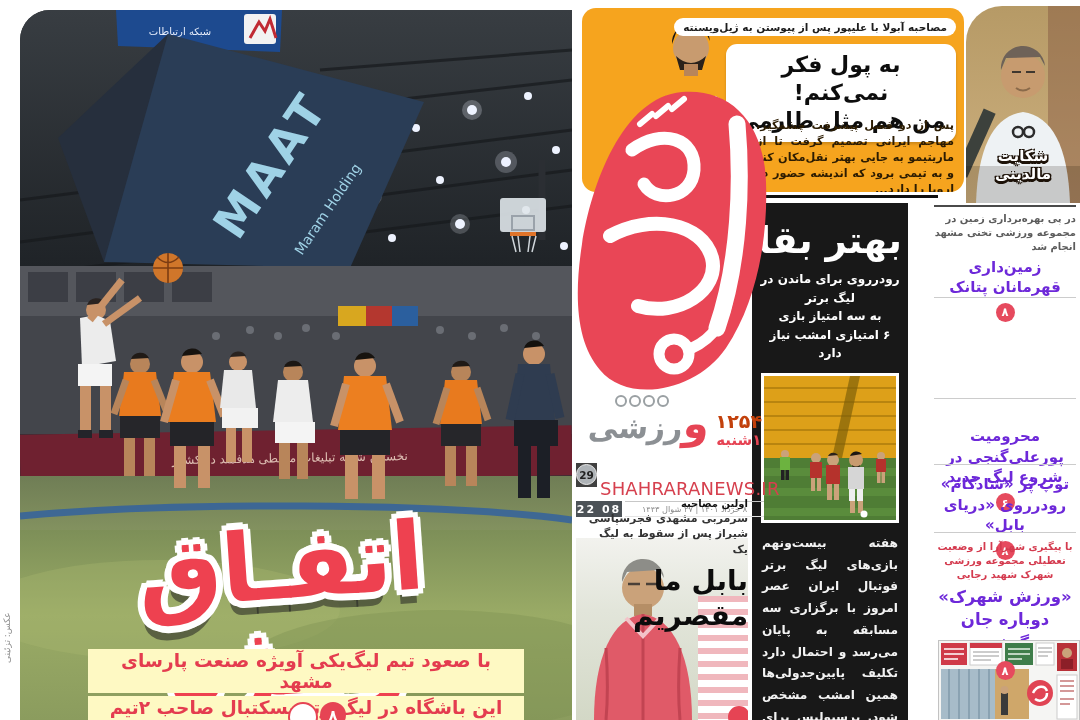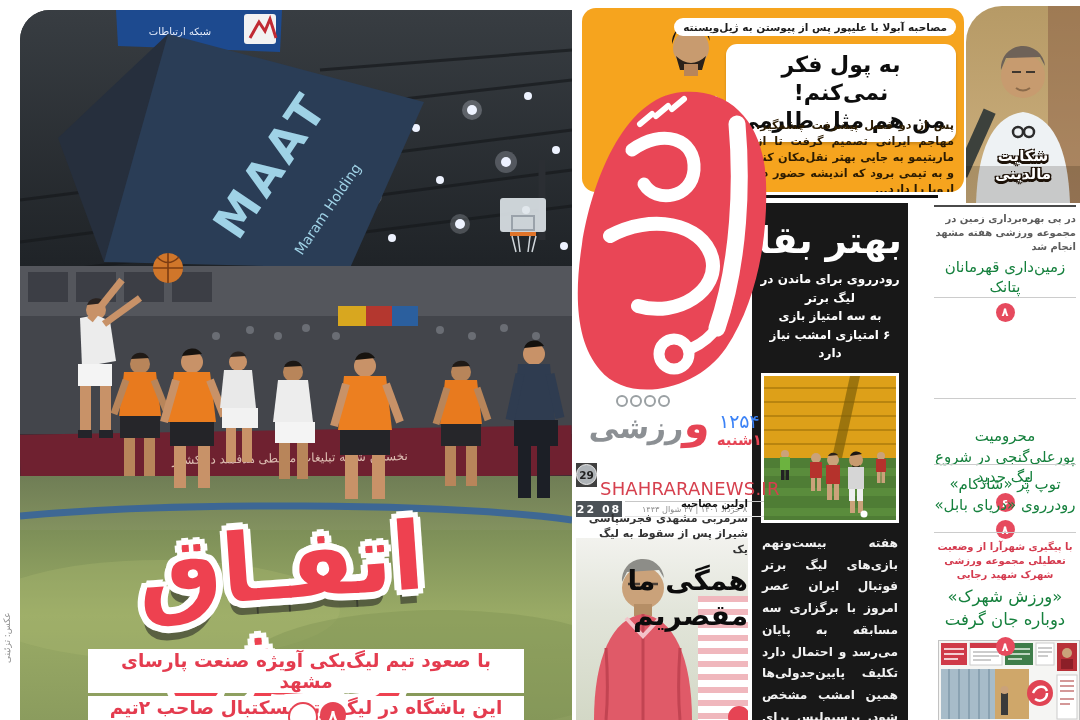--- a/index.html
+++ b/index.html
@@ -13,21 +13,21 @@
               overflow:hidden;background:#2e3236;}
   .credit{left:2px;top:578px;width:14px;height:120px;font-size:9px;color:#8f8f8f;
           writing-mode:vertical-rl;transform:rotate(180deg);text-align:center;}
   .lead-headline-wrap{left:26px;top:518px;width:516px;transform:rotate(-4deg);
                       text-align:center;z-index:6;}
   .lead-headline{font-size:94px;font-weight:900;color:#ee4150;line-height:1.02;margin:0;
       text-shadow:-5px -5px 0 #fff,5px -5px 0 #fff,-5px 5px 0 #fff,5px 5px 0 #fff,
                   -7px 0 0 #fff,7px 0 0 #fff,0 -7px 0 #fff,0 7px 0 #fff,
                   -2px 14px 0 rgba(35,35,35,.55);}
   .lead-subs{left:88px;top:646px;width:436px;text-align:center;z-index:7;}
-  .lead-subs span{display:inline-block;background:#ffffff;color:#e43c4f;font-weight:bold;
+  .lead-subs span{display:inline-block;background:#fef9c3;color:#e43c4f;font-weight:bold;
                   font-size:18.5px;padding:1px 10px;margin-top:3px;}
   .lead-badges{left:288px;top:700px;z-index:8;display:flex;gap:2px;}
   .ring{width:26px;height:26px;border-radius:50%;background:#fff;border:2px solid #e64454;}
   .fullc{width:26px;height:26px;border-radius:50%;background:#e64454;color:#fff;
          display:flex;align-items:center;justify-content:center;font-weight:bold;font-size:14px;}
 
   
   .orange-box{left:582px;top:8px;width:382px;height:184px;background:#f6a41e;
               border-radius:14px;overflow:hidden;}
   .kicker-strip{position:absolute;right:8px;top:10px;background:#fff;border-radius:9px;
@@ -39,21 +39,21 @@
            color:#2c1c02;text-align:justify;line-height:1.42;}
   .circle-badge-white{position:absolute;left:146px;bottom:3px;width:25px;height:25px;
            border-radius:50%;background:#fff;color:#1a1a1a;display:flex;align-items:center;
            justify-content:center;font-weight:bold;font-size:13px;box-shadow:0 1px 2px rgba(0,0,0,.25);}
 
   
   .logo-block{left:574px;top:86px;width:196px;height:312px;z-index:5;}
   .vz-row{left:576px;top:396px;width:186px;height:52px;z-index:5;display:flex;direction:rtl;
           align-items:flex-end;gap:6px;}
   .numcol{text-align:center;line-height:1.1;}
-  .issue{color:#3b82f6;font-weight:400;font-size:19px;}
+  .issue{color:#c2410c;font-weight:700;font-size:19px;}
   .weekday{color:#e64454;font-weight:900;font-size:15px;}
   .markcol{position:relative;flex:1;height:52px;}
   .dots{position:absolute;right:34px;top:-4px;white-space:nowrap;}
   .dot{display:inline-block;width:8px;height:8px;border:2.5px solid #9aa0a3;border-radius:50%;
        margin:0 1px;}
   .dot.gap{margin-right:7px;}
   .vz-mark{position:absolute;right:0;bottom:0;white-space:nowrap;transform:skewX(-6deg);}
   .vz-v{color:#e64454;font-weight:900;font-size:42px;}
   .vz-rest{color:#8c9094;font-weight:900;font-size:30px;letter-spacing:1px;}
   .site-rows{left:576px;top:450px;width:188px;z-index:5;}
@@ -94,21 +94,21 @@
 
   
   .maldini{left:966px;top:6px;width:114px;height:197px;border-radius:36px 0 0 0;overflow:hidden;}
   .maldini-cap{position:absolute;right:3px;bottom:20px;width:108px;text-align:center;color:#fff;
       font-weight:900;font-size:15px;
       text-shadow:-1.5px -1.5px 0 #1d1208,1.5px -1.5px 0 #1d1208,-1.5px 1.5px 0 #1d1208,
                   1.5px 1.5px 0 #1d1208,0 2.5px 0 #1d1208;}
   .rail-item{left:934px;width:142px;text-align:center;}
   .r-kick{font-size:10px;font-weight:600;color:#5c5c5c;line-height:1.42;text-align:right;}
   .r-kick.red{color:#d43a4e;text-align:center;font-weight:bold;}
-  .r-title{font-size:15px;font-weight:400;color:#15803d;line-height:1.38;margin-top:2px;}
+  .r-title{font-size:15px;font-weight:700;color:#6d28d9;line-height:1.38;margin-top:2px;}
   .r-title.big{font-size:16.5px;line-height:1.45;}
   .pbadge{width:19px;height:19px;border-radius:50%;background:#e64a5e;color:#fff;
           font-size:11.5px;font-weight:bold;display:flex;align-items:center;justify-content:center;
           margin:5px auto 0;}
   .rrule{left:934px;width:142px;height:0;border-top:1px solid #cccccc;}
   .rrule.dark{border-top:2px solid #4a4a4a;}
   .thumb{left:938px;top:640px;width:140px;height:80px;border:1px solid #c2c2c2;overflow:hidden;
          background:#f5f5f3;z-index:1;}
 </style>
 </head>
@@ -390,21 +390,21 @@
     <div class="site-r2">
       <div class="datebox">22 08</div>
       <div class="datestxt">۸ خرداد ۱۴۰۱ | ۲۷ شوال ۱۴۴۳</div>
     </div>
   </div>
 
   <div class="abs interview rtl">
     <div class="iv-kicker">اولین مصاحبه</div>
     <div class="iv-lead">سرمربی مشهدی فجرسپاسی شیراز پس از سقوط به لیگ یک</div>
     <div class="iv-h">
-      <div>همگی ما</div>
+      <div>بابل ما</div>
       <div>مقصریم</div>
     </div>
   </div>
 
   <div class="abs coach-area">
     <div class="stripes"></div>
     <svg class="coach-svg" width="150" height="182" viewBox="0 0 150 182">
       <circle cx="75" cy="50" r="21" fill="#caa27a"></circle>
       <path d="M54,44 a21,21 0 0 1 42,-4 l-5,-8 -32,2 z" fill="#8d8d88"></path>
       <path d="M60,46 h12 M78,46 h12" stroke="#4a4038" stroke-width="2.5"></path>
@@ -505,21 +505,21 @@
       <circle cx="52" cy="126" r="5" fill="none" stroke="#2c2c2c" stroke-width="2.5"></circle>
       <circle cx="63" cy="126" r="5" fill="none" stroke="#2c2c2c" stroke-width="2.5"></circle>
       <rect x="0" y="160" width="114" height="37" fill="#1d1208" opacity=".18"></rect>
     </svg>
     <div class="maldini-cap rtl">شکایت مالدینی</div>
   </div>
 
   <div class="abs rrule dark" style="top:205px;"></div>
 
   <div class="abs rail-item rtl" style="top:212px;">
-    <div class="r-kick">در پی بهره‌برداری زمین در مجموعه ورزشی هفته مشهد انجام شد</div>
+    <div class="r-kick">در پی بهره‌برداری زمین در مجموعه ورزشی تختی مشهد انجام شد</div>
     <div class="r-title">زمین‌داری قهرمانان پتانک</div>
     <div class="pbadge">۸</div>
   </div>
   <div class="abs rrule" style="top:297px;"></div>
 
   <div class="abs rrule" style="top:398px;"></div>
 
   <div class="abs rail-item rtl" style="top:424px;">
     <div class="r-title">محرومیت پورعلی‌گنجی در شروع لیگ جدید</div>
     <div class="pbadge">۶</div>

